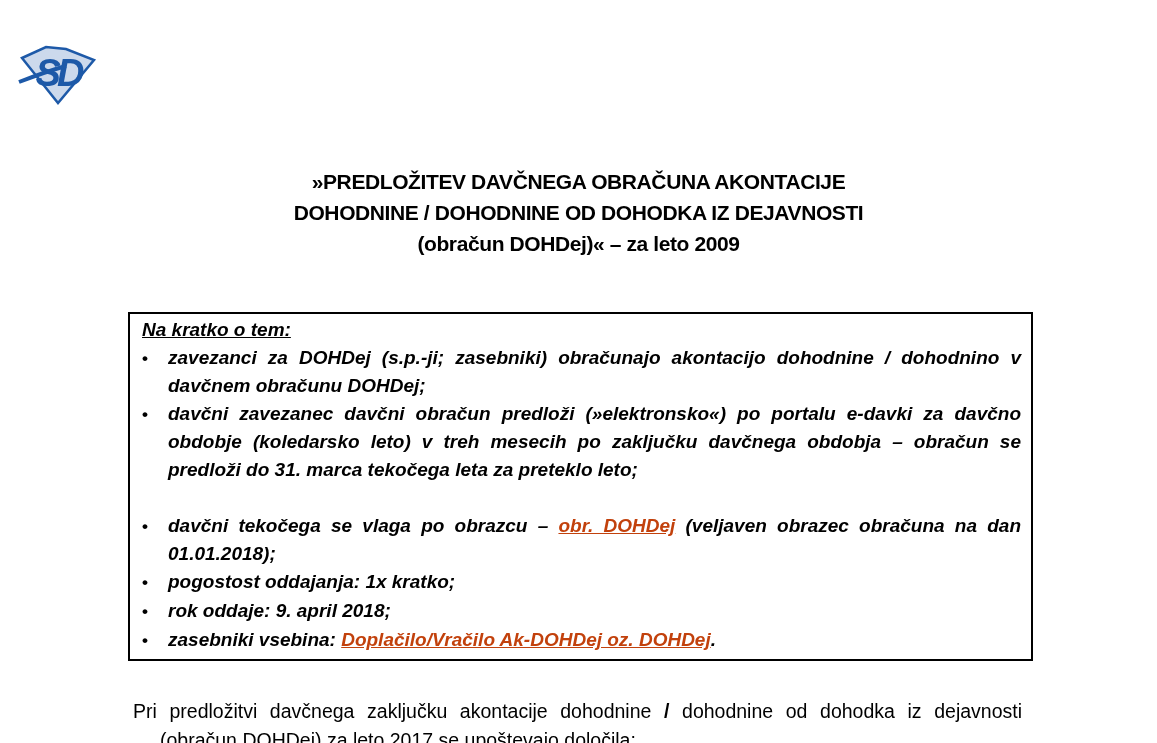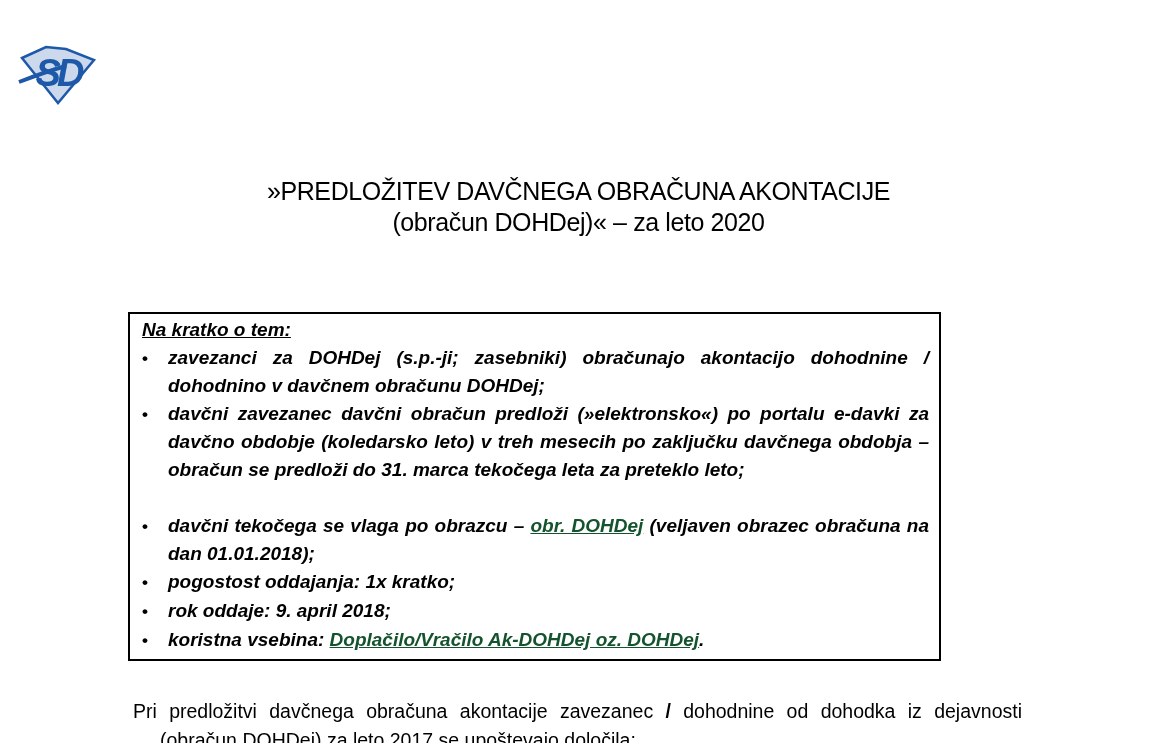--- a/index.html
+++ b/index.html
@@ -11,53 +11,53 @@
     font-family: "Liberation Sans", sans-serif;
     color: #000000;
   }
   .logo {
     position: absolute;
     left: 18px; top: 42px;
     width: 80px; height: 64px;
   }
   .title {
     position: absolute;
-    top: 176px; left: 0; right: 0;
+    top: 166px; left: 0; right: 0;
     text-align: center;
-    font-weight: normal;
-    font-size: 25px;
+    font-weight: bold;
+    font-size: 21px;
     line-height: 31px;
     letter-spacing: -0.4px;
     white-space: nowrap;
   }
   .info-box {
     position: absolute;
     left: 128px; top: 312px;
-    width: 813px;
+    width: 905px;
     box-sizing: border-box;
     border: 2px solid #000000;
     padding: 2px 10px 4px 12px;
     font-size: 19px;
     font-weight: bold;
     font-style: italic;
     line-height: 28px;
   }
   .box-heading {
     text-decoration: underline;
   }
   .bullet-row { display: flex; align-items: flex-start; }
   .bullet-marker {
     flex: 0 0 26px;
     font-style: normal;
     font-size: 17px;
     padding-top: 1px;
   }
   .bullet-text { flex: 1 1 auto; text-align: justify; }
   .line-spacer { height: 28px; }
-  .doc-link { color: #14532d; text-decoration: underline; cursor: pointer; }
+  .doc-link { color: #c2410c; text-decoration: underline; cursor: pointer; }
   .bold { font-weight: bold; }
   .footer-para {
     position: absolute;
     left: 133px; top: 697px;
     width: 889px;
     box-sizing: border-box;
     font-size: 19.5px;
     line-height: 29px;
     text-align: justify;
     padding-left: 27px;
@@ -68,21 +68,22 @@
 <body>
 
 <svg class="logo" viewBox="0 0 80 64" xmlns="http://www.w3.org/2000/svg">
   <polygon points="4,16 28,5 48,7 76,18 40,61" stroke-width="2.5" stroke-linejoin="miter" fill="#ccd9ec" stroke="#1d59a8"></polygon>
   <text x="40" y="44" text-anchor="middle" font-size="38" font-weight="bold" font-style="italic" letter-spacing="-4" fill="#1d59a8">SD</text>
   <path d="M 1,40 C 14,35 30,29 48,24" fill="none" stroke-width="4" stroke="#1d59a8"></path>
 </svg>
 
 <div class="title">
   <div>»PREDLOŽITEV DAVČNEGA OBRAČUNA AKONTACIJE</div>
-  <div>(obračun DOHDej)« – za leto 2020</div>
+  <div>DOHODNINE / DOHODNINE OD DOHODKA IZ DEJAVNOSTI</div>
+  <div>(obračun DOHDej)« – za leto 2009</div>
 </div>
 
 <div class="info-box">
   <div class="box-heading">Na kratko o tem:</div>
   <div>
       <div class="bullet-row">
         <span class="bullet-marker">•</span>
         <div class="bullet-text"><span>zavezanci za DOHDej (s.p.-ji; zasebniki) obračunajo akontacijo dohodnine / dohodnino v davčnem obračunu DOHDej;</span></div>
       </div>
       <div class="bullet-row">
@@ -97,18 +98,18 @@
       <div class="bullet-row">
         <span class="bullet-marker">•</span>
         <div class="bullet-text"><span>pogostost oddajanja: 1x kratko;</span></div>
       </div>
       <div class="bullet-row">
         <span class="bullet-marker">•</span>
         <div class="bullet-text"><span>rok oddaje: 9. april 2018;</span></div>
       </div>
       <div class="bullet-row">
         <span class="bullet-marker">•</span>
-        <div class="bullet-text"><span>koristna vsebina: </span><a href="#" class="doc-link">Doplačilo/Vračilo Ak-DOHDej oz. DOHDej</a><span>.</span></div>
+        <div class="bullet-text"><span>zasebniki vsebina: </span><a href="#" class="doc-link">Doplačilo/Vračilo Ak-DOHDej oz. DOHDej</a><span>.</span></div>
       </div>
     </div>
 </div>
 
-<div class="footer-para"><span>Pri predložitvi davčnega obračuna akontacije zavezanec </span><span class="bold">/</span><span> dohodnine od dohodka iz dejavnosti (obračun DOHDej) za leto 2017 se upoštevajo določila:</span></div>
+<div class="footer-para"><span>Pri predložitvi davčnega zaključku akontacije dohodnine </span><span class="bold">/</span><span> dohodnine od dohodka iz dejavnosti (obračun DOHDej) za leto 2017 se upoštevajo določila:</span></div>
 
 </body></html>

